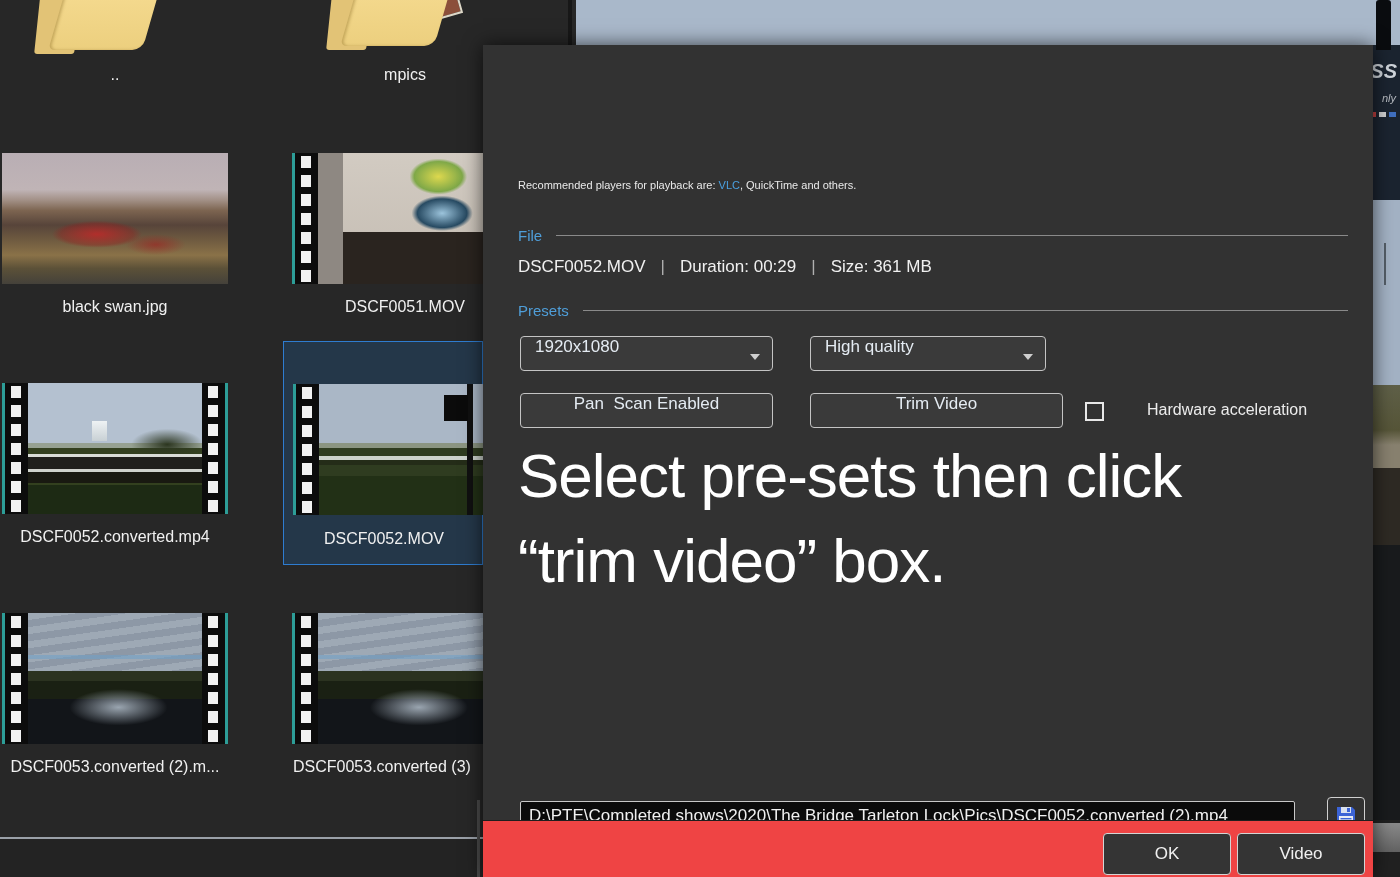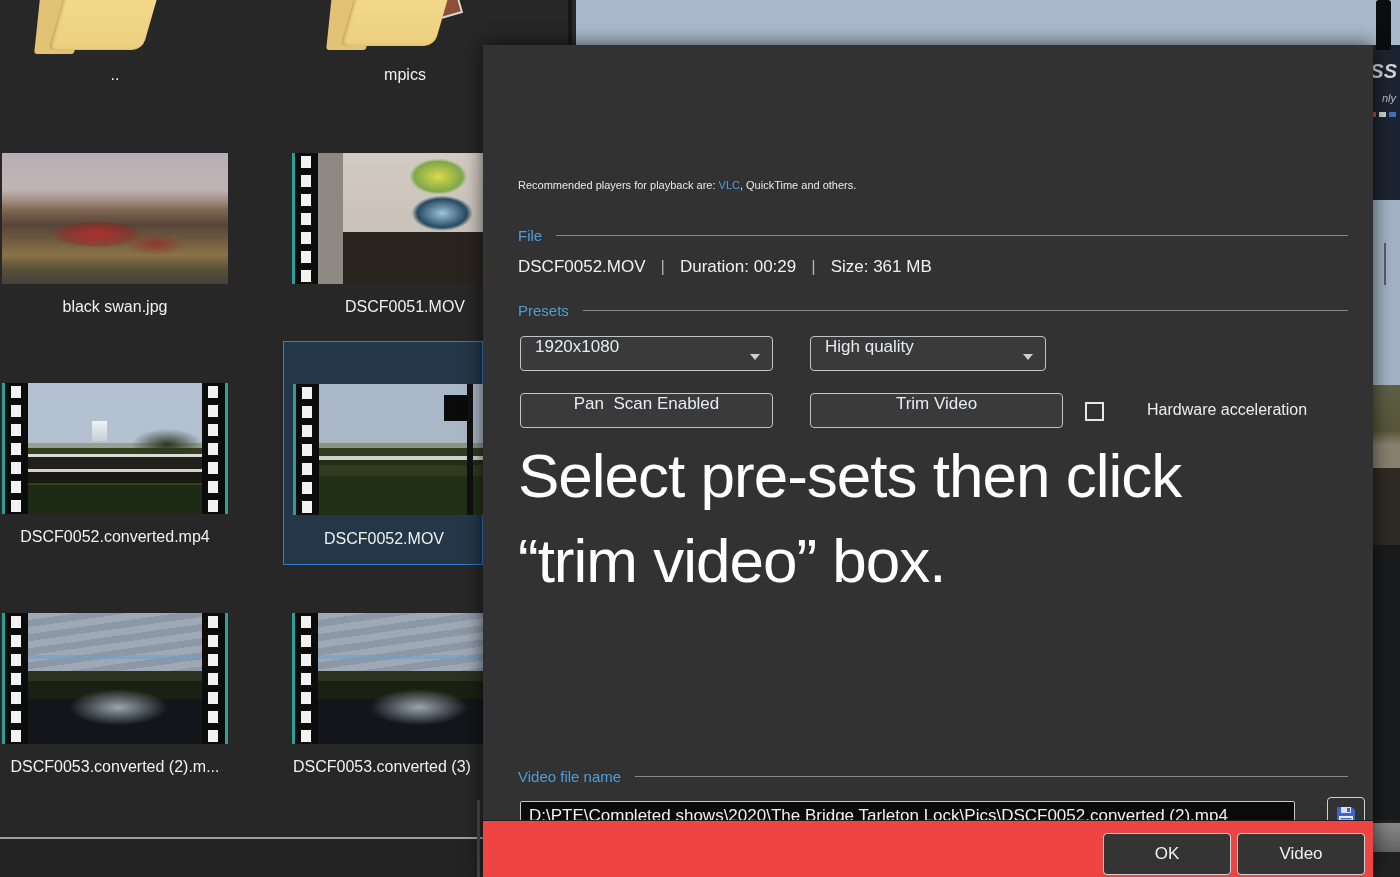--- a/index.html
+++ b/index.html
@@ -234,24 +234,20 @@
       <div class="dlg-btn btn-trim">Trim Video</div>
 
       <span class="checkbox"></span>
       <span class="checkbox-label">Hardware acceleration</span>
 
       <div class="annotation">
         <div>Select pre-sets then click</div>
         <div>“trim video” box.</div>
       </div>
 
-      <div class="section-row row-vfn">
-        <span class="section-label">Video file name</span>
-        <span class="section-rule"></span>
-      </div>
 
       <input class="vfn-input" type="text" value="D:\PTE\Completed shows\2020\The Bridge Tarleton Lock\Pics\DSCF0052.converted (2).mp4" style="">
 
       <div class="save-btn">
         <svg width="24" height="24" viewBox="0 0 24 24">
           <path d="M3 3 H18 L21 6 V21 H3 Z" fill="#3b63d6"></path>
           <rect x="7" y="3" width="10" height="6" fill="#d8e0f0"></rect>
           <rect x="13" y="4" width="3" height="4" fill="#3b63d6"></rect>
           <rect x="5" y="12" width="14" height="9" fill="#e8ecf4"></rect>
           <rect x="6.5" y="14" width="11" height="1.4" fill="#3b63d6"></rect>

